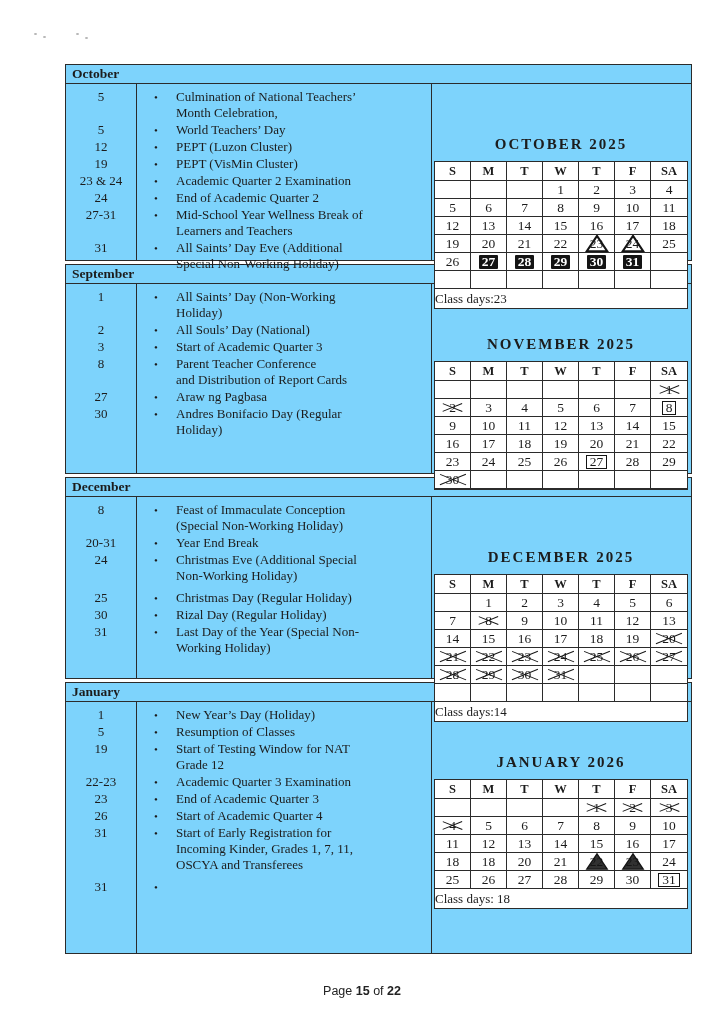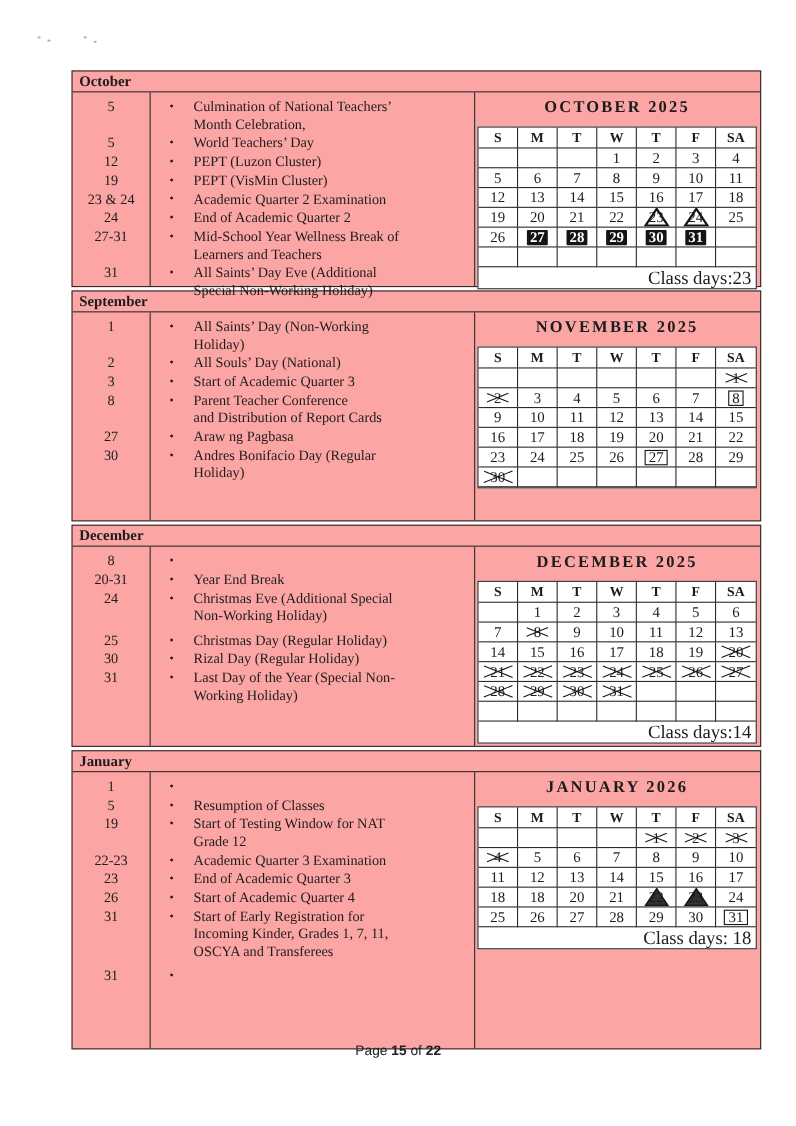--- a/index.html
+++ b/index.html
@@ -2,60 +2,60 @@
 <html><head>
 <meta charset="utf-8">
 <style>
   html,body{margin:0;padding:0;background:#e9e9e9;}
   .page{width:724px;height:1024px;background:#ffffff;position:relative;margin:0 auto;
         font-family:"Liberation Serif","DejaVu Serif",serif;color:#1c1c1c;overflow:hidden;}
   .speck{position:absolute;width:3px;height:2px;background:#8a8a8a;border-radius:50%;opacity:.65;}
   .sp1{left:34px;top:33px;} .sp2{left:43px;top:36px;} .sp3{left:76px;top:33px;} .sp4{left:85px;top:37px;}
 
   .doc{position:absolute;left:65px;top:64px;width:627px;}
-  .month-section{border:1.6px solid #2b2b2b;margin-bottom:3px;background:#fca5a5;box-sizing:border-box;}
+  .month-section{border:1.6px solid #2b2b2b;margin-bottom:3px;background:#7dd3fc;box-sizing:border-box;}
   .month-header{font-weight:bold;font-size:13.5px;height:16px;line-height:16px;
                 padding:1px 4px 1px 6px;border-bottom:1.6px solid #2b2b2b;}
   .month-body{position:relative;display:flex;}
   .sec-october .month-body{height:176px;}
   .sec-november .month-body{height:189px;}
   .sec-december .month-body{height:181px;}
   .sec-january .month-body{height:251px;}
   .vline{position:absolute;top:0;bottom:0;width:1.4px;background:#2b2b2b;}
   .v1{left:70px;} .v2{left:365px;}
 
   .events{width:365px;flex:none;padding-top:4px;box-sizing:border-box;}
   .ev-row{display:flex;font-size:13px;line-height:16px;margin-top:1px;}
   .ev-row.gap{margin-top:6px;}
   .ev-date{width:70px;text-align:center;flex:none;}
   .ev-bullet{width:40px;text-align:center;flex:none;font-size:11px;line-height:16px;}
   .ev-text{width:250px;white-space:pre-line;}
 
-  .calarea{flex:1;padding-top:4px;}
+  .calarea{flex:1;padding-top:4px;margin-top:46px;}
   .cal-title{text-align:center;font-weight:bold;font-size:15px;letter-spacing:2px;margin-top:2px;}
   .cal-grid{display:grid;grid-template-columns:repeat(7,36px);width:252px;
             border:1.6px solid #2b2b2b;margin:8px auto 0;background:#fff;}
   .cal-h{font-weight:bold;text-align:center;font-size:12.5px;height:18px;line-height:18px;
          border-right:1.2px solid #2b2b2b;border-bottom:1.2px solid #2b2b2b;}
   .cal-c{position:relative;text-align:center;font-size:13.5px;height:17px;line-height:17px;
          border-right:1.2px solid #2b2b2b;border-bottom:1.2px solid #2b2b2b;}
   .cal-grid > *:nth-child(7n){border-right:none;}
-  .cal-f{grid-column:1 / -1;text-align:right;font-size:17px;height:19px;line-height:19px;
+  .cal-f{grid-column:1 / -1;font-size:13px;height:19px;line-height:19px;
          padding-right:4px;}
   .day{display:inline-block;}
   .m-inv{background:#141414;color:#fff;padding:0 3px;line-height:14px;border-radius:1px;font-weight:600;}
   .m-box{border:1.5px solid #141414;padding:0 3px;line-height:12px;}
   .m-cross{position:relative;padding:0 2px;}
   .m-cross::before,.m-cross::after{content:"";position:absolute;left:-5px;right:-5px;top:48%;
          height:1.4px;background:#161616;}
   .m-cross::before{transform:rotate(22deg);}
   .m-cross::after{transform:rotate(-22deg);}
   .trisvg{position:absolute;left:50%;top:0;transform:translateX(-50%);width:24px;height:17px;}
 
-  .page-footer{position:absolute;left:0;right:0;top:948px;text-align:center;
+  .page-footer{position:absolute;left:0;right:0;top:984px;text-align:center;
                font-family:"Liberation Sans","DejaVu Sans",sans-serif;font-size:12.5px;color:#222;}
   .page-footer .b{font-weight:bold;}
 </style>
 </head>
 <body>
 
 <div class="page">
   <div class="speck sp1"></div>
   <div class="speck sp2"></div>
   <div class="speck sp3"></div>
@@ -271,20 +271,22 @@
       </section>
       <section class="month-section sec-december">
         <div class="month-header">December</div>
         <div class="month-body">
           <div class="vline v1"></div>
           <div class="vline v2"></div>
           <div class="events">
             <div class="ev-row">
               <div class="ev-date">8</div>
               <div class="ev-bullet">•</div>
+              <div class="ev-text">Feast of Immaculate Conception
+(Special Non-Working Holiday)</div>
             </div>
             <div class="ev-row">
               <div class="ev-date">20-31</div>
               <div class="ev-bullet">•</div>
               <div class="ev-text">Year End Break</div>
             </div>
             <div class="ev-row">
               <div class="ev-date">24</div>
               <div class="ev-bullet">•</div>
               <div class="ev-text">Christmas Eve (Additional Special
@@ -366,20 +368,21 @@
       </section>
       <section class="month-section sec-january">
         <div class="month-header">January</div>
         <div class="month-body">
           <div class="vline v1"></div>
           <div class="vline v2"></div>
           <div class="events">
             <div class="ev-row">
               <div class="ev-date">1</div>
               <div class="ev-bullet">•</div>
+              <div class="ev-text">New Year’s Day (Holiday)</div>
             </div>
             <div class="ev-row">
               <div class="ev-date">5</div>
               <div class="ev-bullet">•</div>
               <div class="ev-text">Resumption of Classes</div>
             </div>
             <div class="ev-row">
               <div class="ev-date">19</div>
               <div class="ev-bullet">•</div>
               <div class="ev-text">Start of Testing Window for NAT

